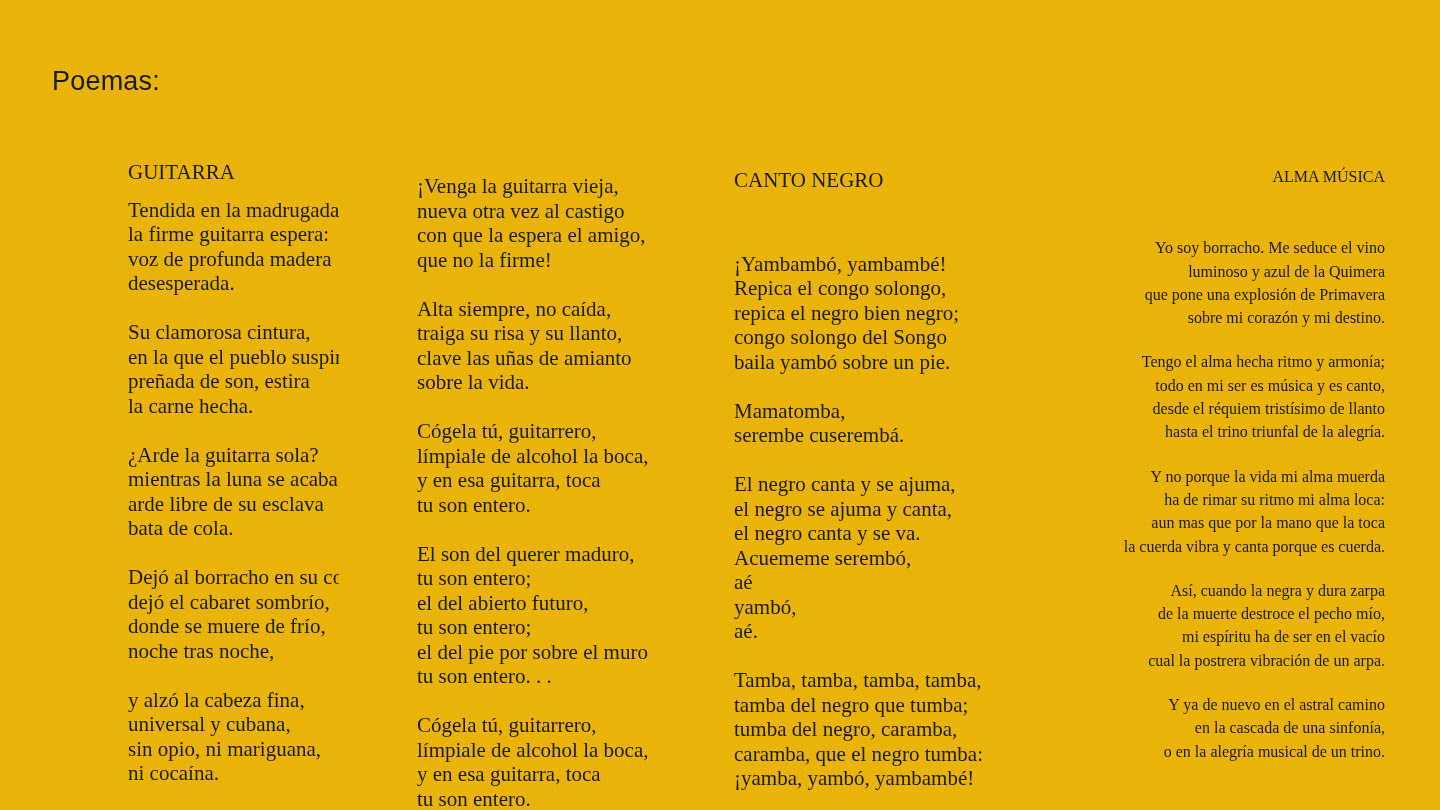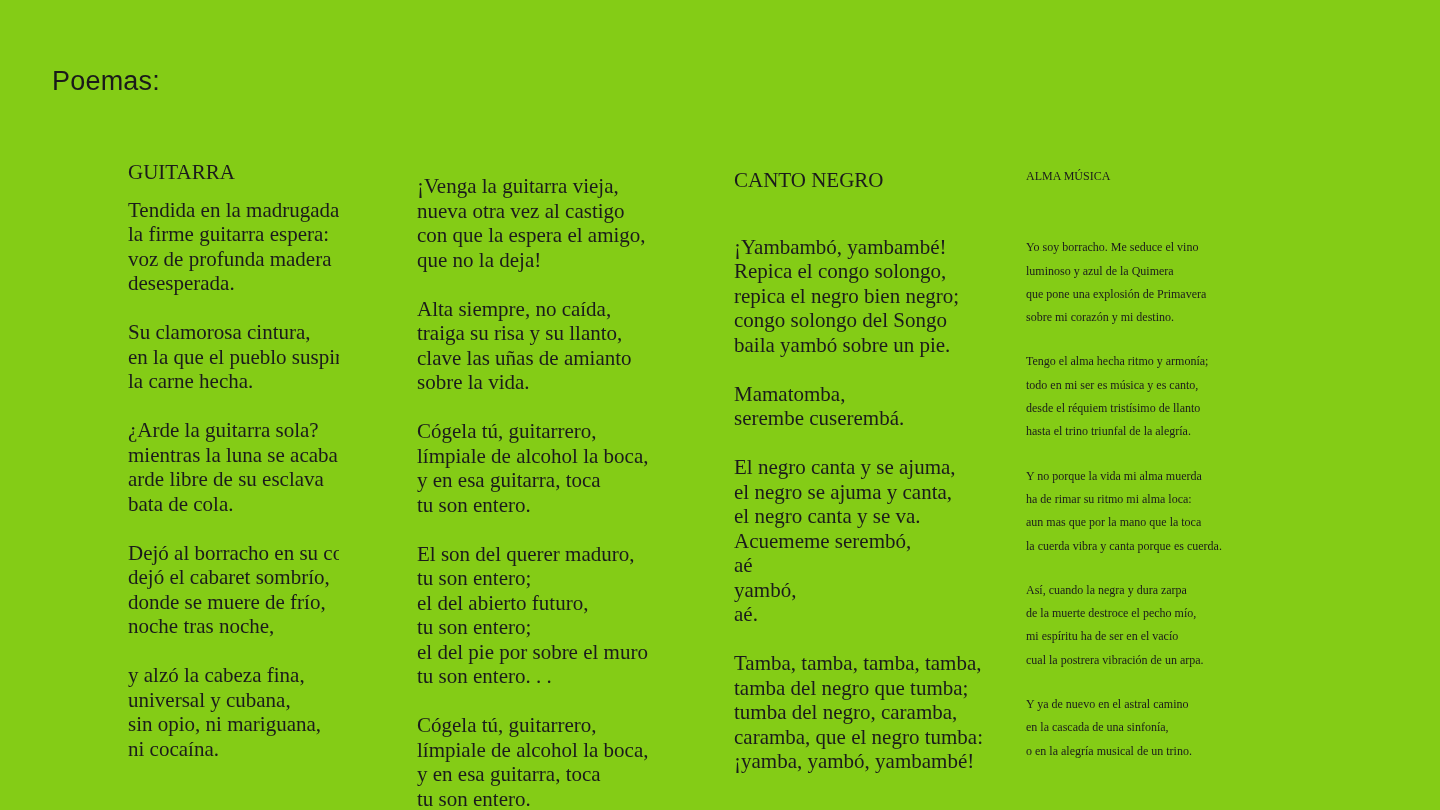--- a/index.html
+++ b/index.html
@@ -1,20 +1,20 @@
 <!DOCTYPE html>
 <html><head>
 <meta charset="utf-8">
 <style>
   html, body { margin: 0; padding: 0; background: #ffffff; }
   .page {
     position: relative;
     width: 1440px;
     height: 810px;
-    background: #84cc16;
+    background: #eab308;
     overflow: hidden;
     color: #1a1a1a;
   }
   .page-title {
     position: absolute;
     left: 52px;
     top: 66px;
     font-family: "Liberation Sans", sans-serif;
     font-size: 27px;
     font-weight: 400;
@@ -29,44 +29,45 @@
     line-height: 24.5px;
     color: #1b1b1b;
   }
   .poem-line, .poem-heading { white-space: nowrap; }
   .stanza { margin-bottom: 24.5px; }
   .poem-heading { margin-bottom: 13px; }
 
   .col-0 { left: 128px;  top: 160px; width: 211px; height: 650px; }
   .col-1 { left: 417px;  top: 168px; width: 252px; height: 642px; margin-top: 6px; }
   .col-2 { left: 734px;  top: 168px; width: 260px; height: 642px; }
-  .col-3 { left: 1026px; top: 165px; width: 316px; height: 645px;
-           font-size: 12px; line-height: 23.3px; }
+  .col-3 { left: 1069px; top: 165px; width: 316px; height: 645px;
+           font-size: 16px; line-height: 23.3px; text-align: right; }
 
-  .col-2 .poem-heading { margin-bottom: 42px; }
+  .col-2 .poem-heading { margin-bottom: 59px; }
   .col-3 .poem-heading { margin-bottom: 48px; }
   .col-3 .stanza { margin-bottom: 21px; }
 </style>
 </head>
 <body>
 
 <div class="page">
   <div class="page-title">Poemas:</div>
 
   <div class="poem-col col-0">
       <div class="poem-heading">GUITARRA</div>
       <div class="stanza">
         <div class="poem-line">Tendida en la madrugada</div>
         <div class="poem-line">la firme guitarra espera:</div>
         <div class="poem-line">voz de profunda madera</div>
         <div class="poem-line">desesperada.</div>
       </div>
       <div class="stanza">
         <div class="poem-line">Su clamorosa cintura,</div>
         <div class="poem-line">en la que el pueblo suspira,</div>
+        <div class="poem-line">preñada de son, estira</div>
         <div class="poem-line">la carne hecha.</div>
       </div>
       <div class="stanza">
         <div class="poem-line">¿Arde la guitarra sola?</div>
         <div class="poem-line">mientras la luna se acaba</div>
         <div class="poem-line">arde libre de su esclava</div>
         <div class="poem-line">bata de cola.</div>
       </div>
       <div class="stanza">
         <div class="poem-line">Dejó al borracho en su coche,</div>
@@ -79,21 +80,21 @@
         <div class="poem-line">universal y cubana,</div>
         <div class="poem-line">sin opio, ni mariguana,</div>
         <div class="poem-line">ni cocaína.</div>
       </div>
     </div>
   <div class="poem-col col-1">
       <div class="stanza">
         <div class="poem-line">¡Venga la guitarra vieja,</div>
         <div class="poem-line">nueva otra vez al castigo</div>
         <div class="poem-line">con que la espera el amigo,</div>
-        <div class="poem-line">que no la deja!</div>
+        <div class="poem-line">que no la firme!</div>
       </div>
       <div class="stanza">
         <div class="poem-line">Alta siempre, no caída,</div>
         <div class="poem-line">traiga su risa y su llanto,</div>
         <div class="poem-line">clave las uñas de amianto</div>
         <div class="poem-line">sobre la vida.</div>
       </div>
       <div class="stanza">
         <div class="poem-line">Cógela tú, guitarrero,</div>
         <div class="poem-line">límpiale de alcohol la boca,</div>

